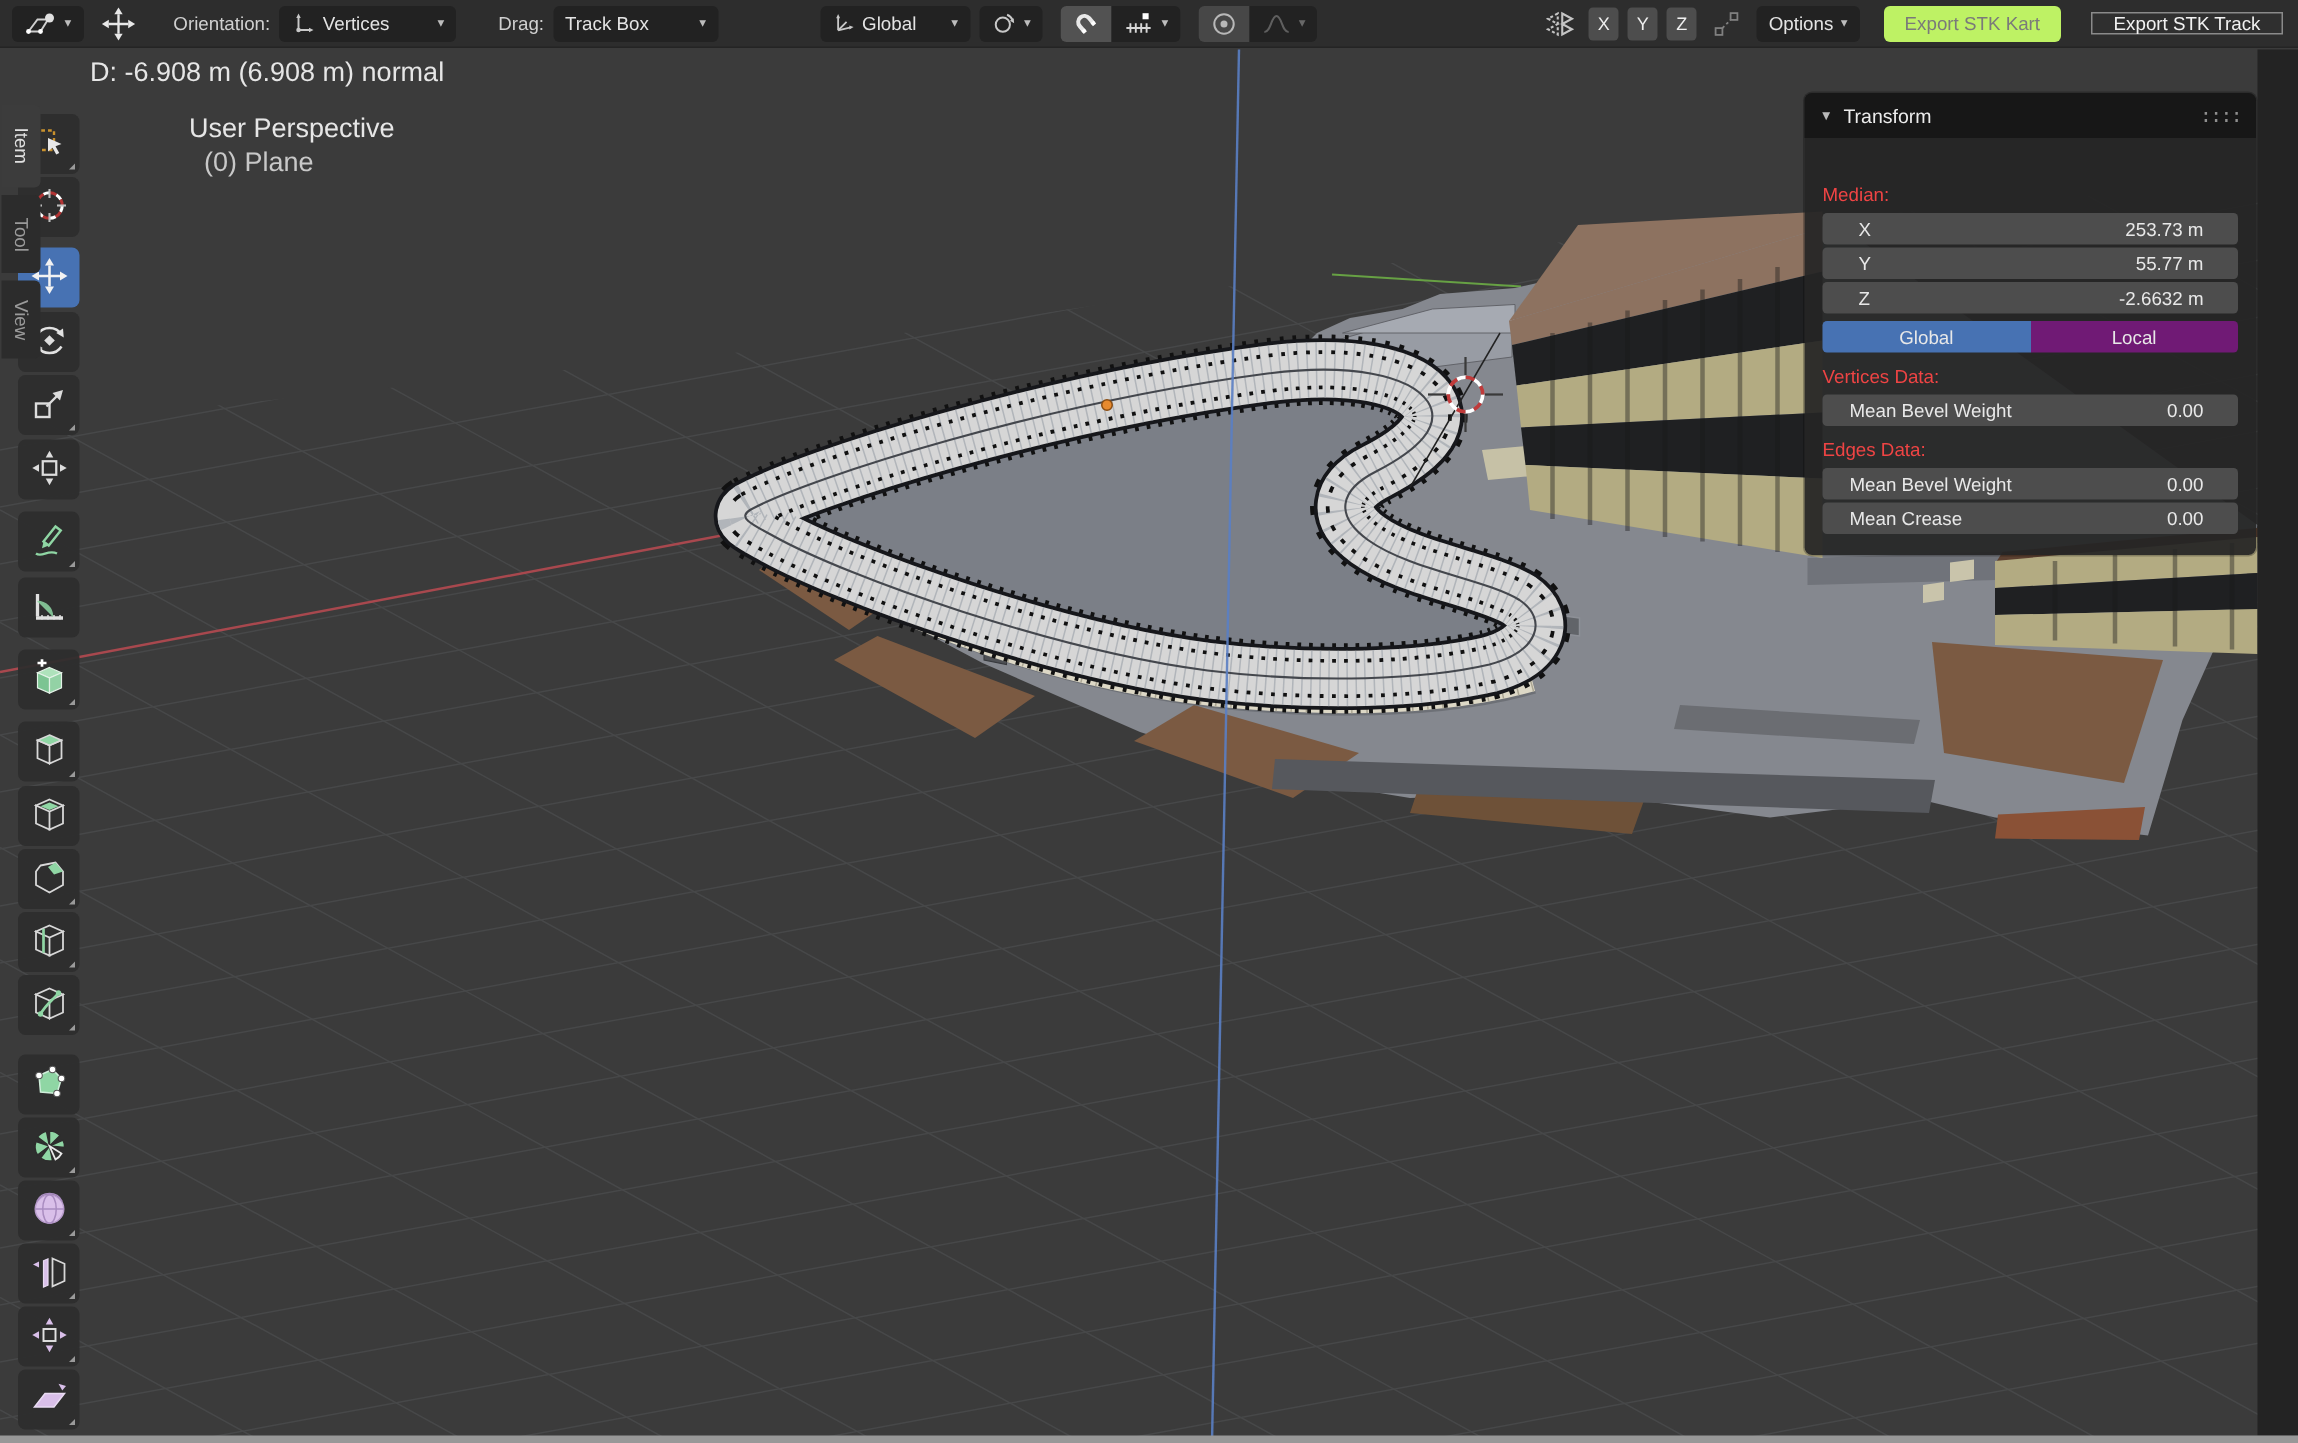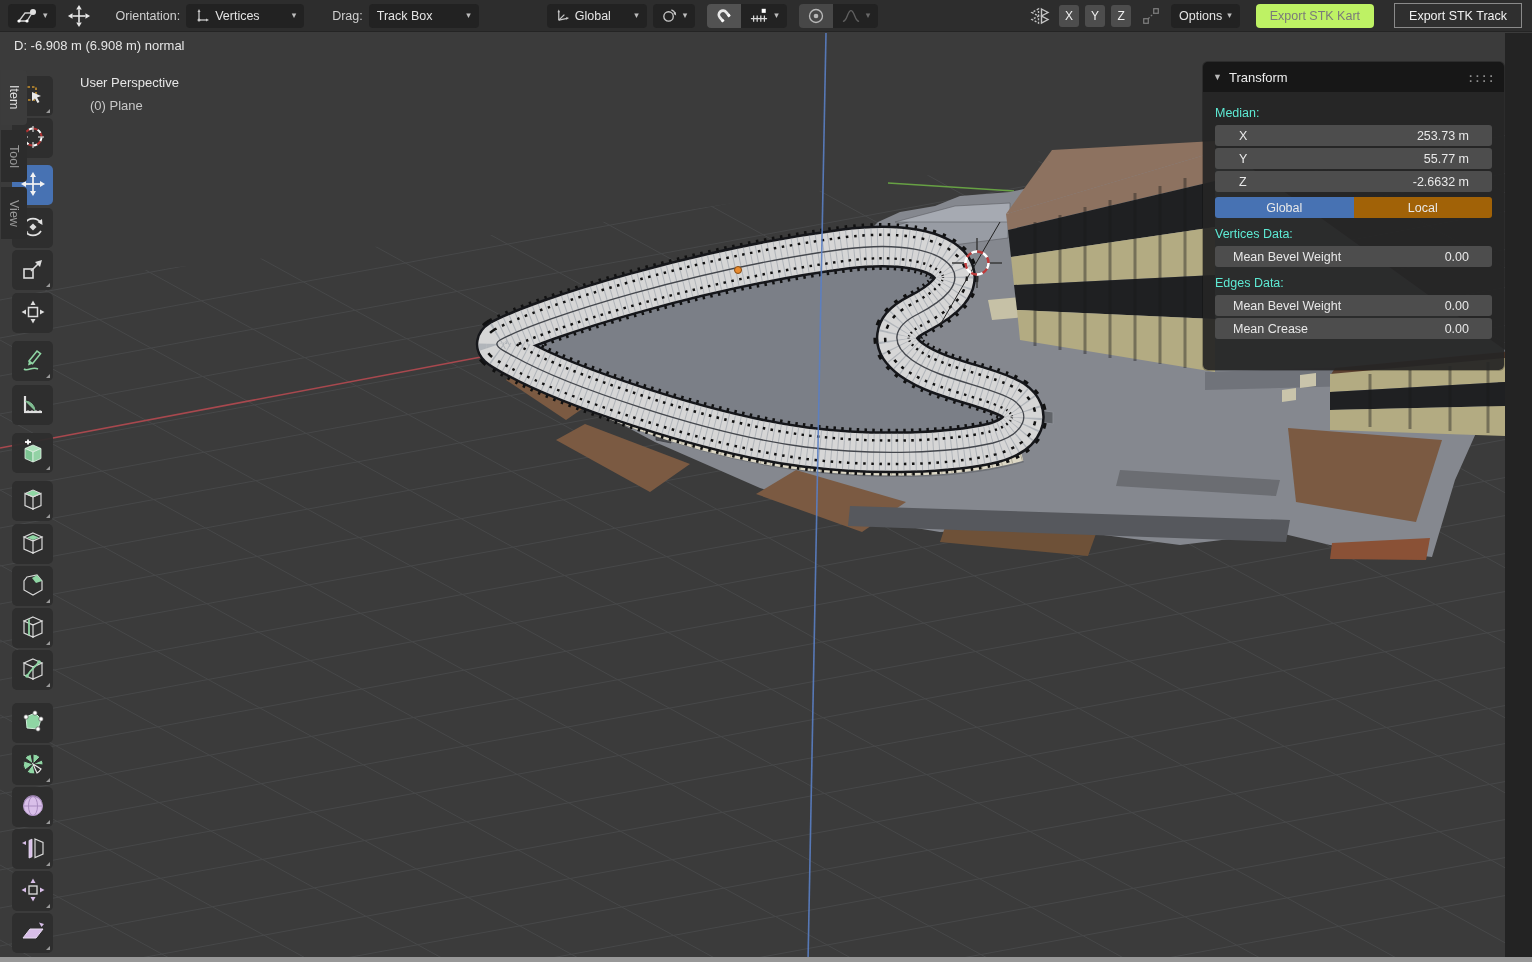--- a/index.html
+++ b/index.html
@@ -19,26 +19,26 @@
   .caret { font-size:9px; color:#bdbdbd; line-height:1; }
   .seg { display:inline-flex; border-radius:4px; overflow:hidden; }
   .seg .tb-widget { border-radius:0; }
   .toggled { background:#525252; }
   .semi-toggled { background:#474747; }
   .disabled-glyph { opacity:.45; }
   .axis-btn { width:20px; height:22px; background:#4d4d4d; color:#f0f0f0; border:none;
     border-radius:3px; font-size:12px; padding:0; cursor:pointer; }
   .btn-dim { height:24px; background:#bef264; color:#7a7a7a; border:none; border-radius:4px;
     font-size:12.5px; padding:0 14px; white-space:nowrap; }
-  .btn-primary { height:25px; background:#2f2f2f; color:#f2f2f2; border:1px solid #8a8a8a;
+  .btn-primary { height:15px; background:#2f2f2f; color:#f2f2f2; border:1px solid #8a8a8a;
     border-radius:0; font-size:12.5px; padding:0 14px; cursor:pointer; white-space:nowrap; }
   .push-right { margin-left:auto; }
 
   
-  .vp-text { position:absolute; color:#e6e6e6; font-size:13px; z-index:12; white-space:nowrap; }
+  .vp-text { position:absolute; color:#e6e6e6; font-size:18px; z-index:12; white-space:nowrap;margin-left:46px; }
   .dim { color:#c8c8c8; }
 
   
   .tool-btn { position:absolute; left:12px; width:41px; height:40px; background:#2d2d2dee;
     border:none; border-radius:5px; display:flex; align-items:center; justify-content:center;
     cursor:pointer; z-index:12; padding:0; }
   .tool-btn.active { background:#4772b3; }
   .tool-btn.has-sub::after { content:""; position:absolute; right:3px; bottom:3px;
     border-left:4px solid transparent; border-bottom:4px solid #9a9a9a; }
 
@@ -46,29 +46,29 @@
   .npanel { position:absolute; left:1203px; top:62px; width:301px; height:308px;
     background:rgba(37,37,37,0.93); border-radius:5px; z-index:20; color:#d6d6d6;
     box-shadow:0 0 0 1px rgba(0,0,0,.25); }
   .npanel-header { height:30px; background:rgba(22,22,22,0.95); border-radius:5px 5px 0 0;
     display:flex; align-items:center; padding:0 10px; gap:7px; }
   .npanel-header .tri { color:#b9b9b9; font-size:9px; }
   .npanel-title { color:#ececec; font-size:13px; }
   .drag-dots { margin-left:auto; color:#8f8f8f; font-size:13px; letter-spacing:-1px;
     font-family:"DejaVu Sans Mono", monospace; }
   .npanel-body { padding:8px 12px 0 12px; }
-  .plabel { font-size:12.5px; color:#5eead4; margin:6px 0 5px 0; }
+  .plabel { font-size:12.5px; color:#ef4444; margin:23px 0 5px 0; }
   .pfield { height:21px; background:#4d4d4d; border-radius:3px; margin-bottom:2px;
     display:flex; align-items:center; font-size:12.5px; color:#e8e8e8; cursor:pointer; }
   .pfield .ax { padding-left:24px; }
   .pfield .fl { padding-left:18px; }
   .pfield .pval { margin-left:auto; padding-right:23px; }
   .seg2 { display:flex; margin:5px 0 2px 0; height:21px; }
   .seg2 .opt { flex:1; display:flex; align-items:center; justify-content:center;
-    font-size:12.5px; color:#e8e8e8; background:#a16207; cursor:pointer; }
+    font-size:12.5px; color:#e8e8e8; background:#701a75; cursor:pointer; }
   .seg2 .opt:first-child { border-radius:3px 0 0 3px; }
   .seg2 .opt:last-child { border-radius:0 3px 3px 0; }
   .seg2 .opt.on { background:#4772b3; }
 
   
   .side-strip { position:absolute; right:0; top:33px; width:27px; height:924px;
     background:#232323; z-index:15; }
   .side-tab { position:absolute; left:1px; width:26px; writing-mode:vertical-rl;
     display:flex; align-items:center; justify-content:center; font-size:12.5px;
     color:#9a9a9a; background:#2c2c2c; border-radius:0 4px 4px 0; cursor:pointer; z-index:21; }

